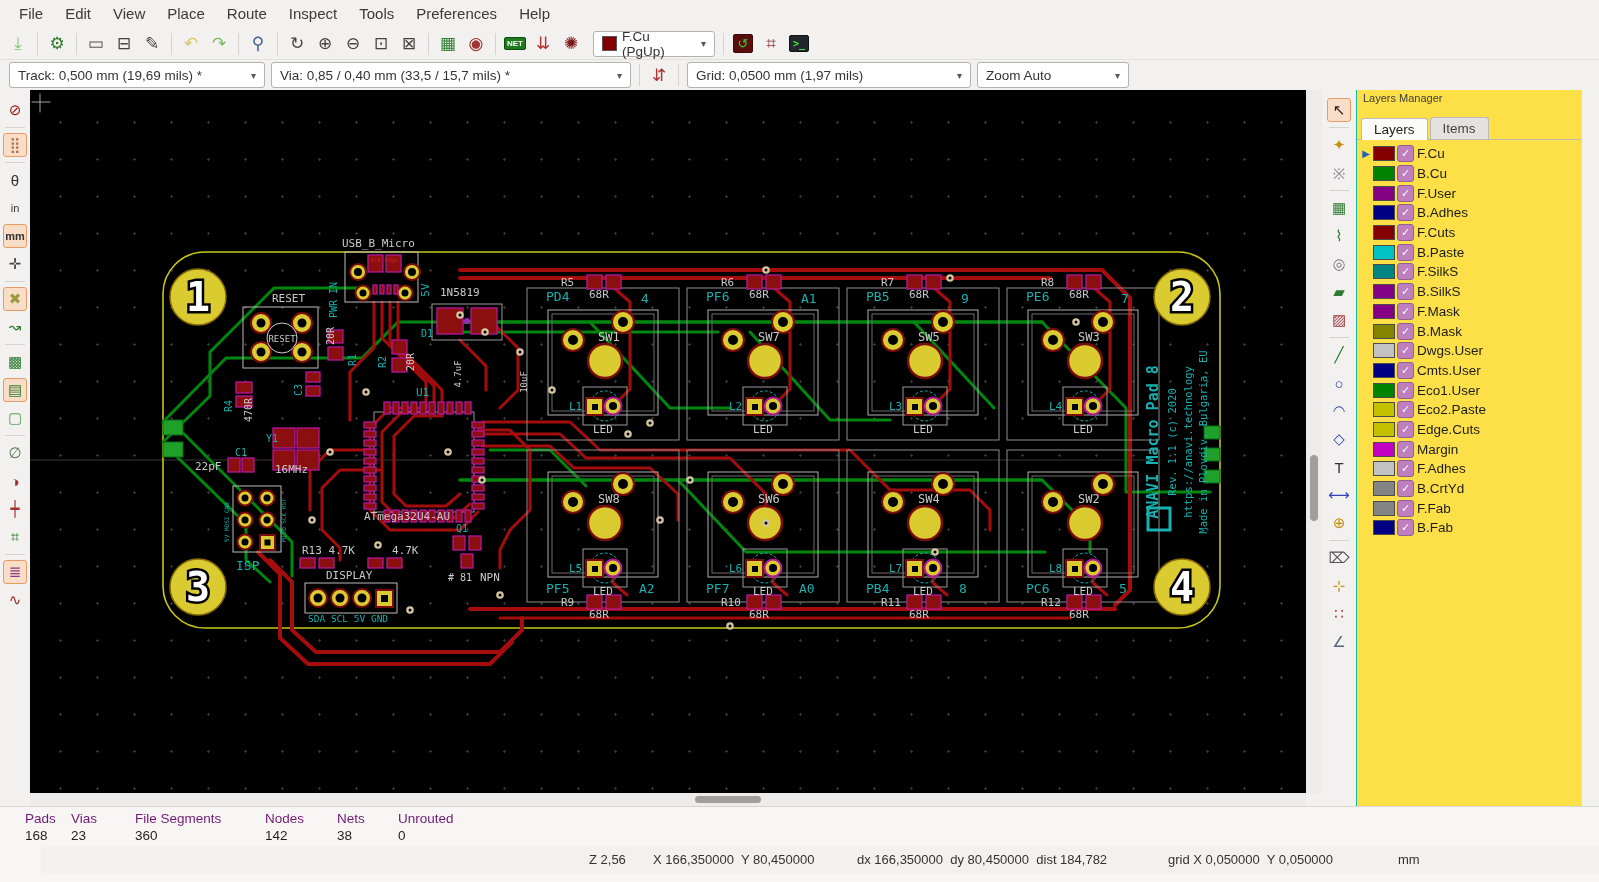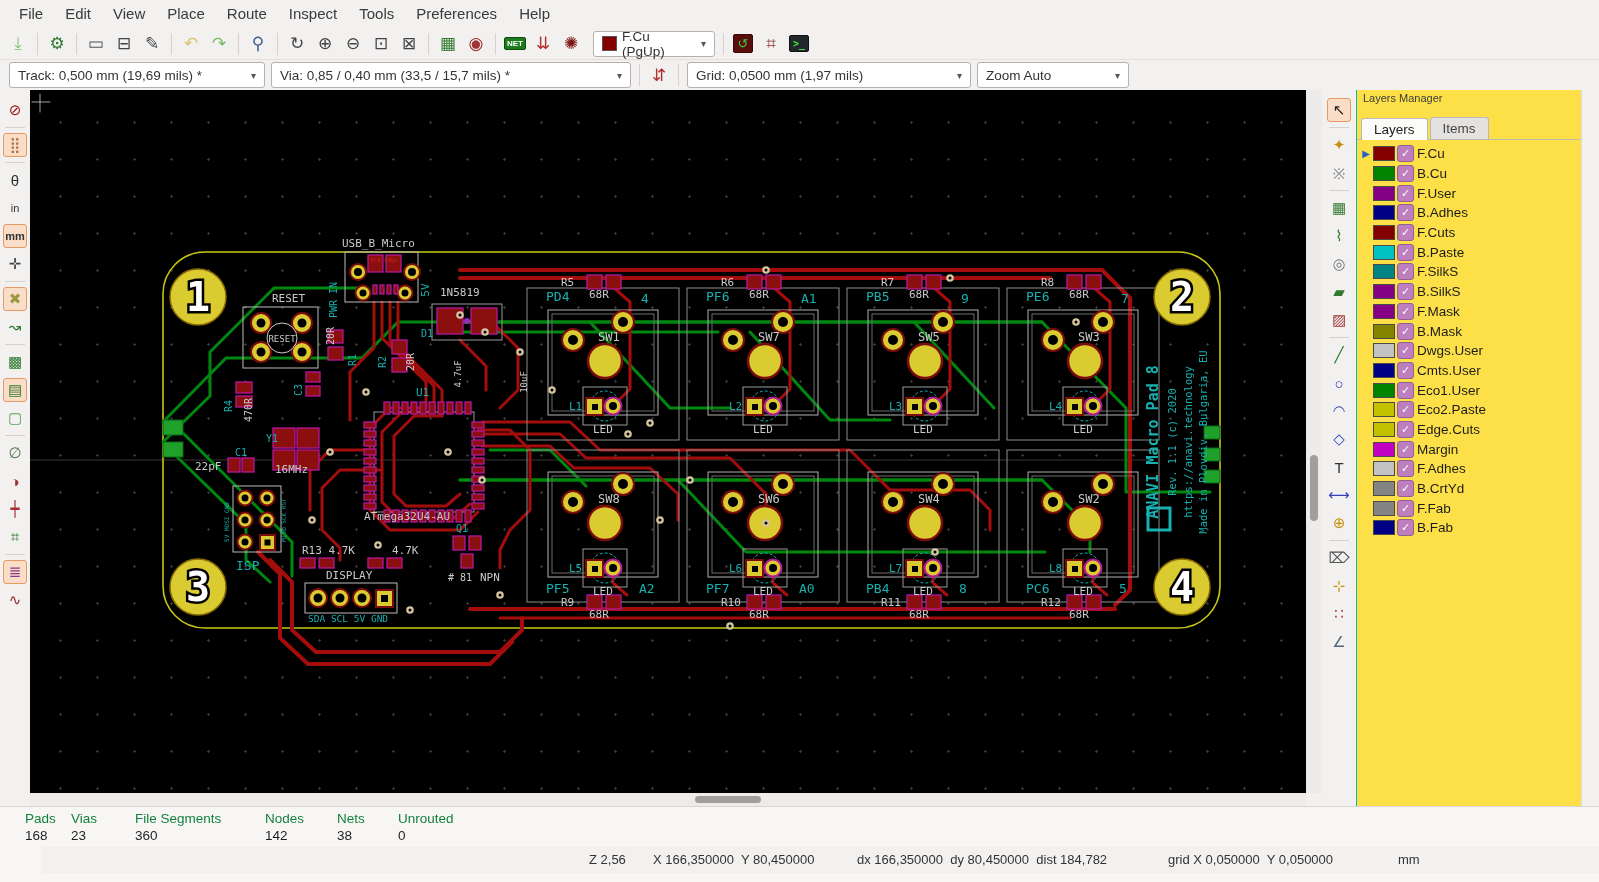--- a/index.html
+++ b/index.html
@@ -45,21 +45,21 @@
   .layer-arrow{width:14px;font-size:10px;color:#2d5fbe;text-align:center;visibility:hidden;}
   .layer-row.current .layer-arrow{visibility:visible;}
   .layer-swatch{width:20px;height:13px;border:1px solid #4a4a4a;flex:0 0 auto;}
   .layer-check{width:15px;height:15px;border-radius:3px;background:#bd7fbd;border:1px solid #91618f;margin:0 3px 0 2px;color:#fff;font-size:11px;line-height:14px;text-align:center;flex:0 0 auto;}
   .layer-name{font-size:13.5px;color:#1c1c1c;}
   #lm-scrollstrip{position:absolute;right:0;top:0;width:11px;height:100%;background:#f2f1f0;border-left:1px solid #dedcda;}
   
   #statusbar{position:absolute;left:0;top:806px;width:100%;height:76px;background:#f7f6f5;border-top:1px solid #d8d6d4;}
   #status-fields{display:flex;padding:4px 0 0 25px;}
   .sfield{display:flex;flex-direction:column;}
-  .sfield .lab{font-size:13.5px;color:#15803d;}
+  .sfield .lab{font-size:13.5px;color:#701a75;}
   .sfield .val{font-size:13.5px;color:#1f1f1f;margin-top:2px;}
   #coords-row{position:absolute;left:0;top:40px;width:100%;height:26px;background:#f2f1f0;font-size:13px;color:#333;margin-left:41px;}
   #coords-row span{position:absolute;top:5px;white-space:pre;}
   .co-z{left:548px;} .co-pos{left:612px;} .co-delta{left:816px;} .co-grid{left:1127px;} .co-units{left:1357px;}
 </style>
 </head>
 <body>
 
 <div id="app">
 

